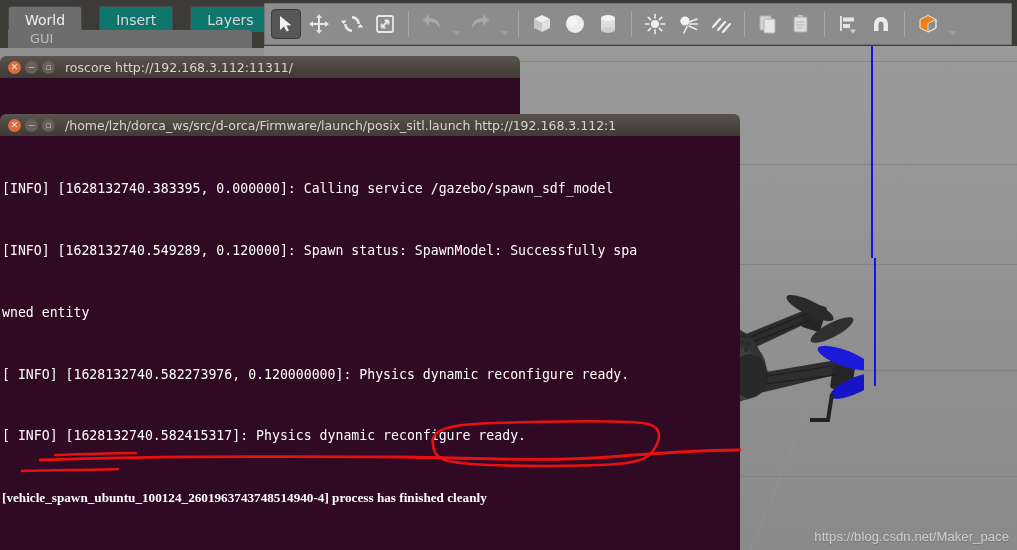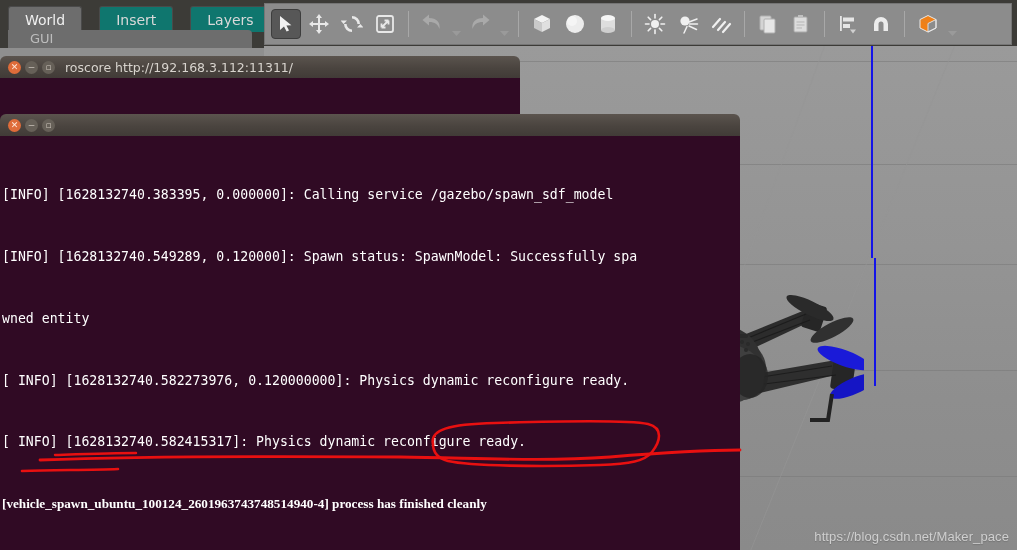--- a/index.html
+++ b/index.html
@@ -114,21 +114,21 @@
         font-size: 9px; line-height: 1; color: #3a3a3a; cursor: pointer; }
   .wb-close { background: #df6c3a; color: #ffe6d8; }
   .wb-min { background: #666058; color: #c9c2ba; }
   .wb-max { background: #666058; color: #c9c2ba; }
   .term-body {
     background: #300a24;
     color: #ffffff;
     font-family: "DejaVu Sans Mono", monospace;
     font-size: 13.2px;
     line-height: 20.6px;
-    padding: 8px 0 0 2px;
+    padding: 2px 0 0 2px;
     overflow: hidden;
     white-space: pre;
   }
   .term-body .bold { font-weight: bold; font-family: Liberation Serif, serif; }
 
   #term-roscore { left: 0px; top: 56px; width: 520px; z-index: 5; }
   #term-roscore .term-title { width: 520px; }
   #term-roscore .term-body { width: 520px; height: 46px; }
 
   #term-px4 { left: 0px; top: 114px; width: 740px; z-index: 6; }
@@ -414,20 +414,21 @@
     </div>
   </div>
 
   <div class="term" id="term-px4">
     <div class="term-title">
       <div class="wbtns">
         <div class="wb wb-close">✕</div>
         <div class="wb wb-min">−</div>
         <div class="wb wb-max">▫</div>
       </div>
+      <span>/home/lzh/dorca_ws/src/d-orca/Firmware/launch/posix_sitl.launch http://192.168.3.112:1</span>
     </div>
     <div class="term-body">
       <div>[INFO] [1628132740.383395, 0.000000]: Calling service /gazebo/spawn_sdf_model</div>
       <div>[INFO] [1628132740.549289, 0.120000]: Spawn status: SpawnModel: Successfully spa</div>
       <div>wned entity</div>
       <div>[ INFO] [1628132740.582273976, 0.120000000]: Physics dynamic reconfigure ready.</div>
       <div>[ INFO] [1628132740.582415317]: Physics dynamic reconfigure ready.</div>
       <div class="bold">[vehicle_spawn_ubuntu_100124_2601963743748514940-4] process has finished cleanly</div>
       <div class="bold">log file: /home/lzh/.ros/log/5e886190-f599-11eb-9949-000c292368b7/vehicle_spawn_</div>
       

